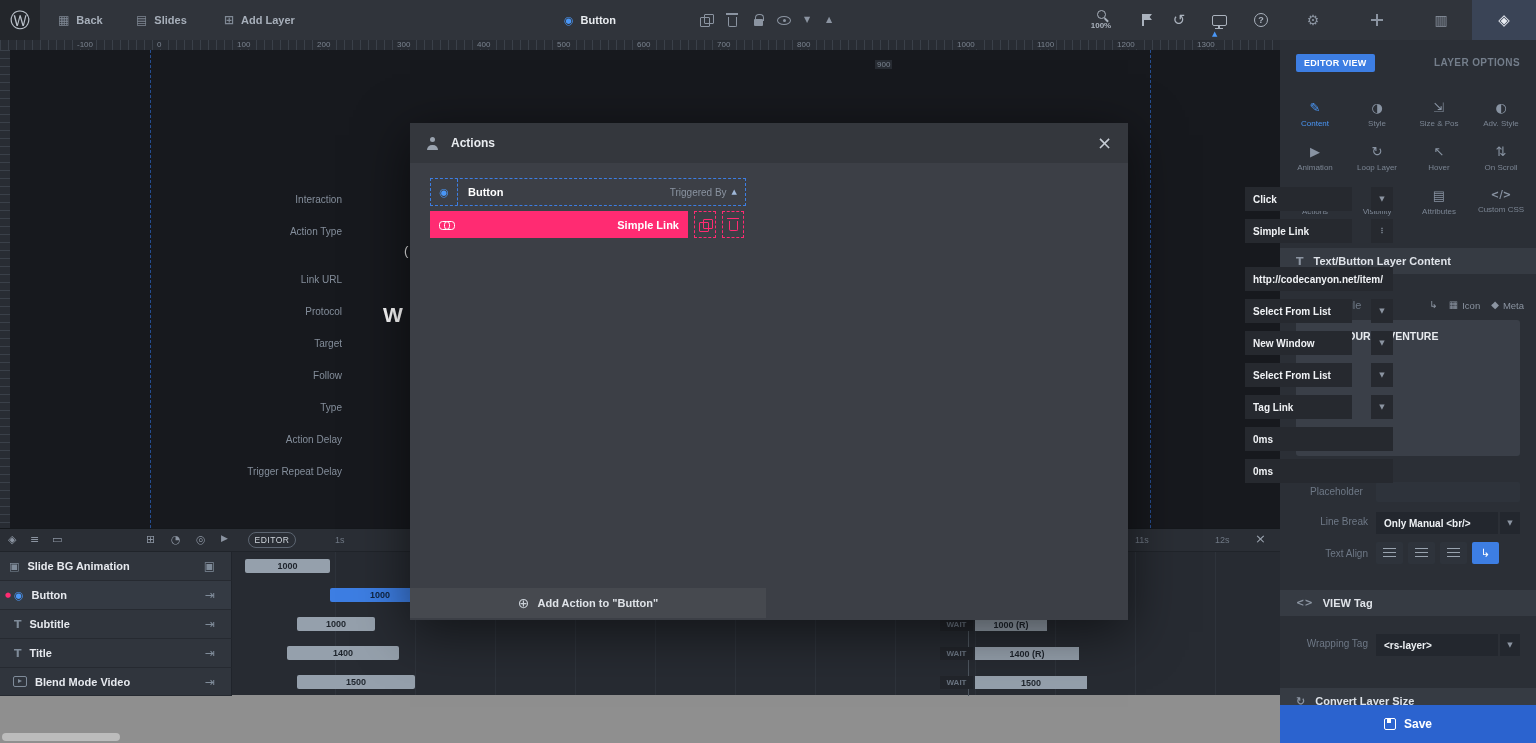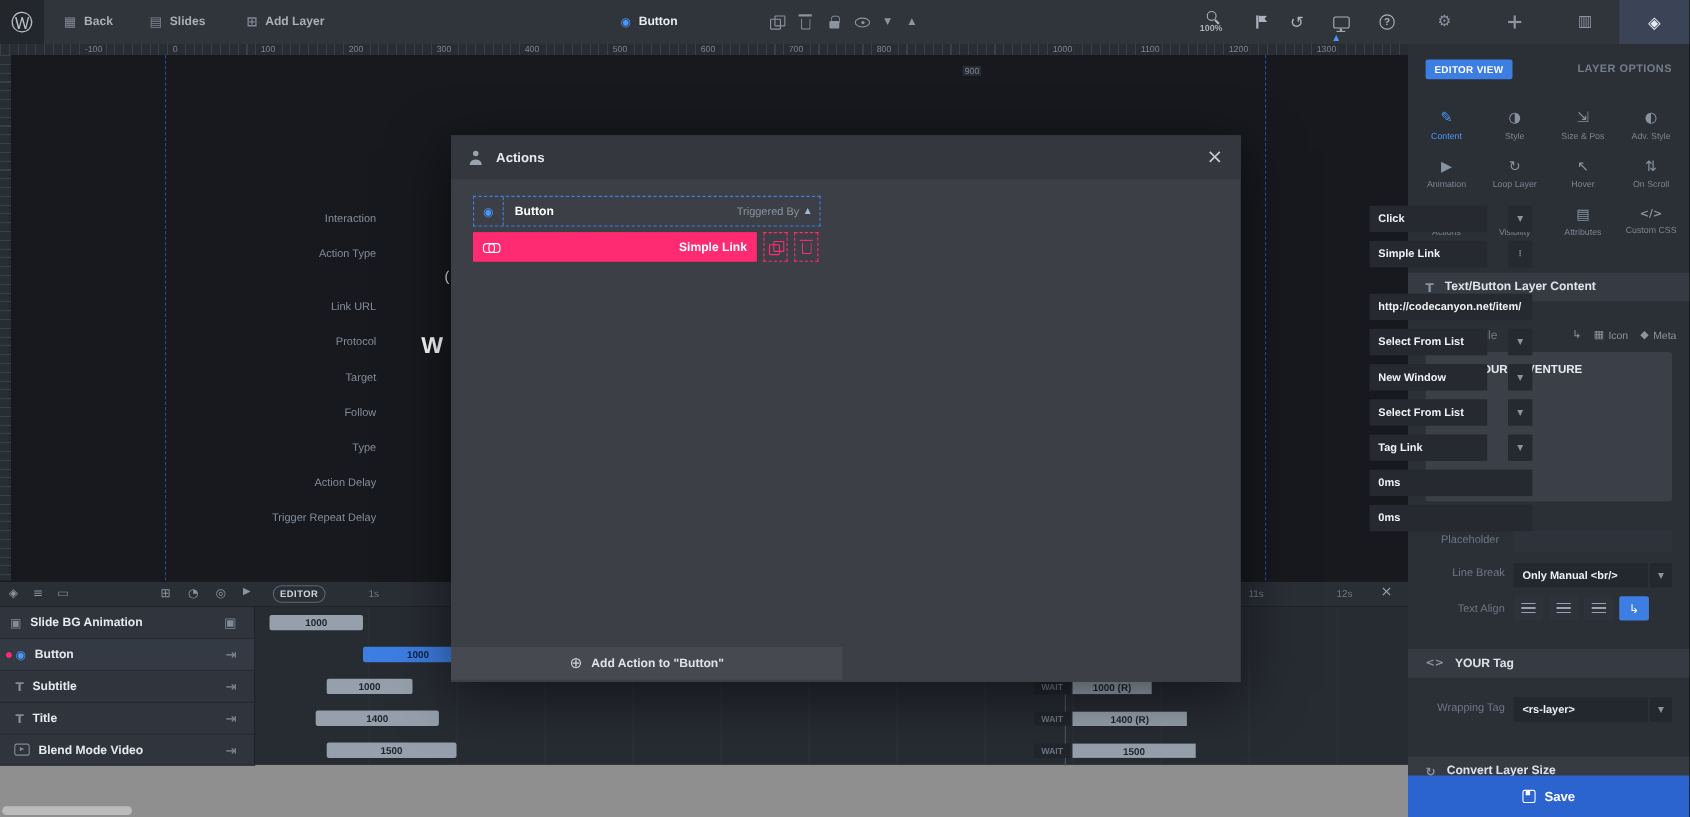--- a/index.html
+++ b/index.html
@@ -59,21 +59,21 @@
 #v-ruler{position:absolute;left:0;top:50px;width:10px;height:478px;background:#282c33;background-image:repeating-linear-gradient(to bottom,#3a4049 0 1px,transparent 1px 8px);z-index:5}
 #canvas{position:absolute;left:10px;top:50px;width:1270px;height:478px;background:#17191e;overflow:hidden}
 .guide{position:absolute;top:50px;height:478px;width:0;border-left:1px dashed #2a5fb8;opacity:.75;z-index:6}
 #frag-paren{position:absolute;left:404px;top:243px;color:#e8e8e8;font-size:13px;z-index:6}
 #frag-heading{position:absolute;left:383px;top:303px;color:#fff;font-size:21px;font-weight:bold;letter-spacing:6px;z-index:6}
 
 
 #timeline{position:absolute;left:0;top:528px;width:1280px;height:167px;background:#2a2e35;border-top:1px solid #15181c;z-index:8}
 #tl-header{position:absolute;left:0;top:0;width:1280px;height:23px;border-bottom:1px solid #20242a}
 .tl-hic{position:absolute;top:5px;font-size:11px;color:#8b94a1}
-#tl-editor{position:absolute;left:248px;top:3px;width:48px;height:16px;border:1px solid #5c6571;border-radius:8px;display:flex;align-items:center;justify-content:center;font-size:8.5px;font-weight:bold;color:#cfd5dc;letter-spacing:.5px}
+#tl-editor{position:absolute;left:248px;top:3px;width:48px;height:16px;border:1px solid #5c6571;border-radius:8px;display:flex;align-items:center;justify-content:center;font-size:8.5px;font-weight:normal;color:#cfd5dc;letter-spacing:.5px}
 .tl-tick{position:absolute;top:6px;font-size:9px;color:#6f7884}
 #tl-close{position:absolute;right:14px;top:3px;font-size:13px;color:#9aa3af;cursor:default}
 #tl-grid{position:absolute;left:232px;top:23px;right:0;bottom:0;background:#272b32}
 .tl-gridline{position:absolute;top:0;bottom:0;width:1px;background:#2e333b}
 #playhead{position:absolute;left:968px;top:0;width:1px;height:167px;background:#4e565f;z-index:2}
 .tl-row{position:absolute;left:0;width:1280px;height:29px}
 .tl-label{position:absolute;left:0;top:0;width:232px;height:100%;background:#30353d;border-bottom:1px solid #262a31;border-right:1px solid #20242b;display:flex;align-items:center}
 .tl-row.sel .tl-label{background:#343a43}
 .tl-name{font-weight:bold;font-size:11px;color:#e6e9ee;margin-left:8px}
 .tl-lic{margin-left:14px;color:#7f8b99;font-size:11px}
@@ -575,21 +575,21 @@
             <span class="i-bars"></span>
           </div>
         <div class="align-btn active">
             <span class="g">↳</span>
           </div>
       </div>
     </div>
 
     <div class="sb-section" style="top:550px">
       <span class="g" style="font-size:10px">&lt;&gt;</span>
-      <span class="sb-section-title">YOUR Tag</span>
+      <span class="sb-section-title">VIEW Tag</span>
     </div>
 
     <div class="sb-row" style="top:594px">
       <span class="sb-row-label">Wrapping Tag</span>
       <div class="sb-select">
         <div class="sb-valuebox">&lt;rs-layer&gt;</div>
         <div class="sb-arrowbox">
             <span class="g">▼</span>
           </div>
       </div>

